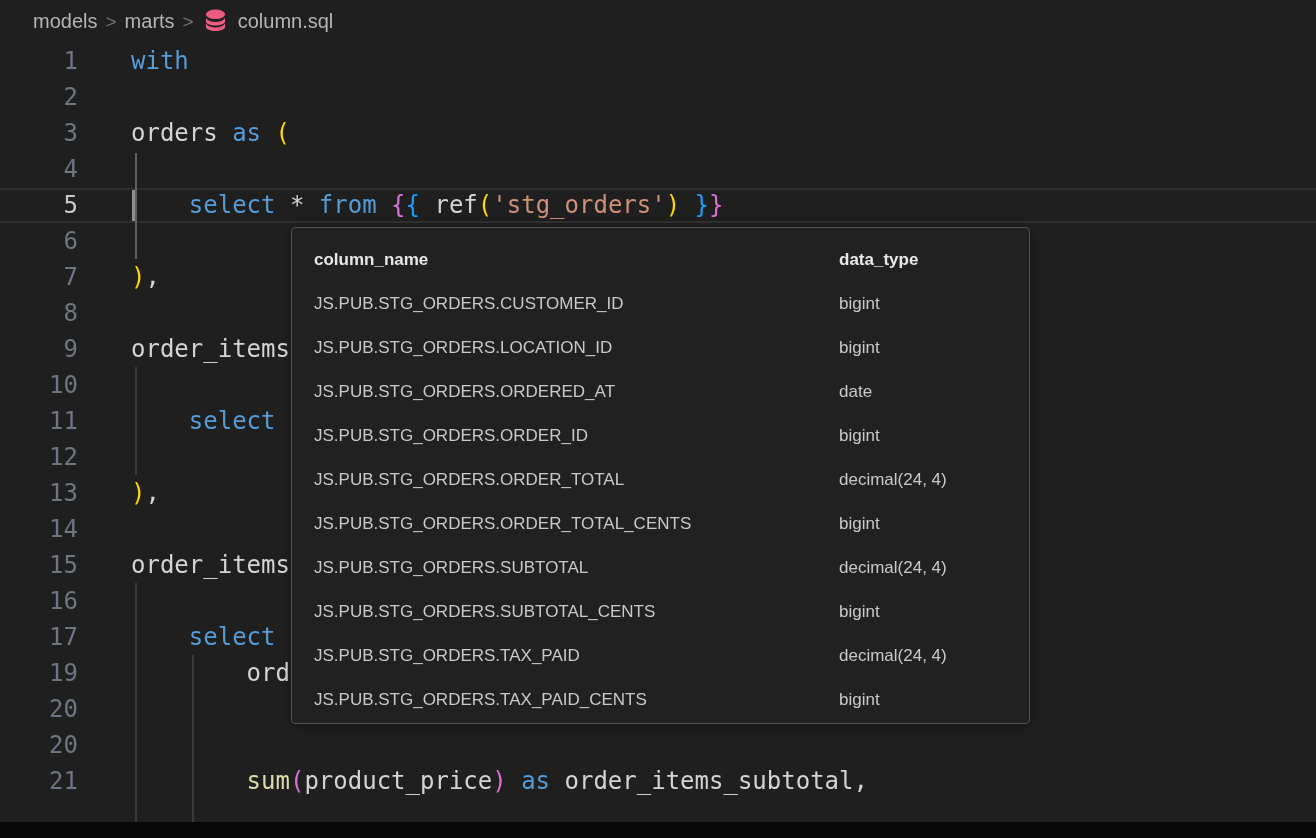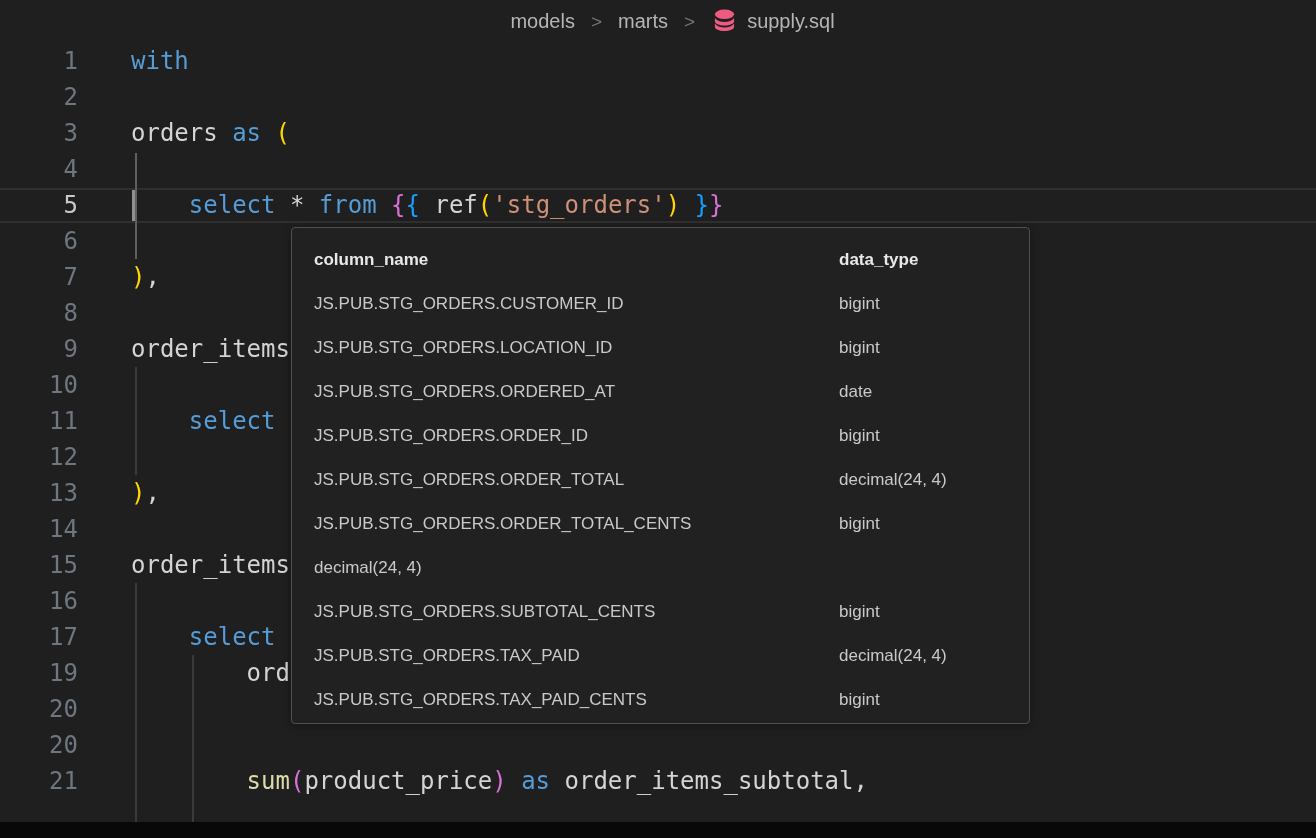--- a/index.html
+++ b/index.html
@@ -10,22 +10,22 @@
   }
   html,body{margin:0;padding:0;background:#000;}
   .screen{
     position:relative; width:1316px; height:838px; overflow:hidden;
     background:var(--editor-bg);
     font-family:"Liberation Sans", sans-serif;
   }
   
   .breadcrumb{
     position:absolute; top:0; left:0; right:4px; height:43px;
-    display:flex; align-items:center; padding-left:33px; gap:16px;
-    font-size:20px; color:var(--crumb);justify-content:center;
+    display:flex; align-items:center; padding-left:33px; gap:8px;
+    font-size:20px; color:var(--crumb);
   }
   .breadcrumb .sep{color:var(--crumb-sep); font-size:19px;}
   .breadcrumb .crumb{cursor:pointer;}
   .breadcrumb .file{display:flex; align-items:center; gap:9px;}
   .db-icon{width:27px; height:25px; display:block;}
   
   .editor{
     position:absolute; top:43px; left:0; right:0; height:779px; overflow:hidden;
     font-family:"DejaVu Sans Mono", monospace; font-size:24px; line-height:36px;
   }
@@ -65,21 +65,21 @@
     <span class="crumb">models</span>
     <span class="sep">&gt;</span>
     <span class="crumb">marts</span>
     <span class="sep">&gt;</span>
     <span class="file crumb">
       <svg class="db-icon" viewBox="0 0 24 24" fill="#ee5b82" xmlns="http://www.w3.org/2000/svg">
         <ellipse cx="12" cy="5.1" rx="9.2" ry="4.6"></ellipse>
         <path d="M2.8 8.6 C4.5 11.2 8.1 12.4 12 12.4 C15.9 12.4 19.5 11.2 21.2 8.6 L21.2 12.0 C21.2 14.1 17.1 15.8 12 15.8 C6.9 15.8 2.8 14.1 2.8 12.0 Z"></path>
         <path d="M2.8 14.0 C4.5 16.6 8.1 17.8 12 17.8 C15.9 17.8 19.5 16.6 21.2 14.0 L21.2 17.4 C21.2 19.5 17.1 21.2 12 21.2 C6.9 21.2 2.8 19.5 2.8 17.4 Z"></path>
       </svg>
-      <span>supply.sql</span>
+      <span>column.sql</span>
     </span>
   </div>
 
   <div class="editor">
     <div class="current-line"></div>
     <div class="guide active" style="left:135px; top:110px; height:106px;"></div>
     <div class="guide" style="left:135px; top:324px; height:108px;"></div>
     <div class="guide" style="left:135px; top:540px; height:239px;"></div>
     <div class="guide" style="left:192px; top:612px; height:167px;"></div>
     <div class="cursor"></div>
@@ -132,20 +132,21 @@
         </div>
         <div class="popup-row">
           <div class="popup-cell">JS.PUB.STG_ORDERS.ORDER_TOTAL</div>
           <div class="popup-cell">decimal(24, 4)</div>
         </div>
         <div class="popup-row">
           <div class="popup-cell">JS.PUB.STG_ORDERS.ORDER_TOTAL_CENTS</div>
           <div class="popup-cell">bigint</div>
         </div>
         <div class="popup-row">
+          <div class="popup-cell">JS.PUB.STG_ORDERS.SUBTOTAL</div>
           <div class="popup-cell">decimal(24, 4)</div>
         </div>
         <div class="popup-row">
           <div class="popup-cell">JS.PUB.STG_ORDERS.SUBTOTAL_CENTS</div>
           <div class="popup-cell">bigint</div>
         </div>
         <div class="popup-row">
           <div class="popup-cell">JS.PUB.STG_ORDERS.TAX_PAID</div>
           <div class="popup-cell">decimal(24, 4)</div>
         </div>

